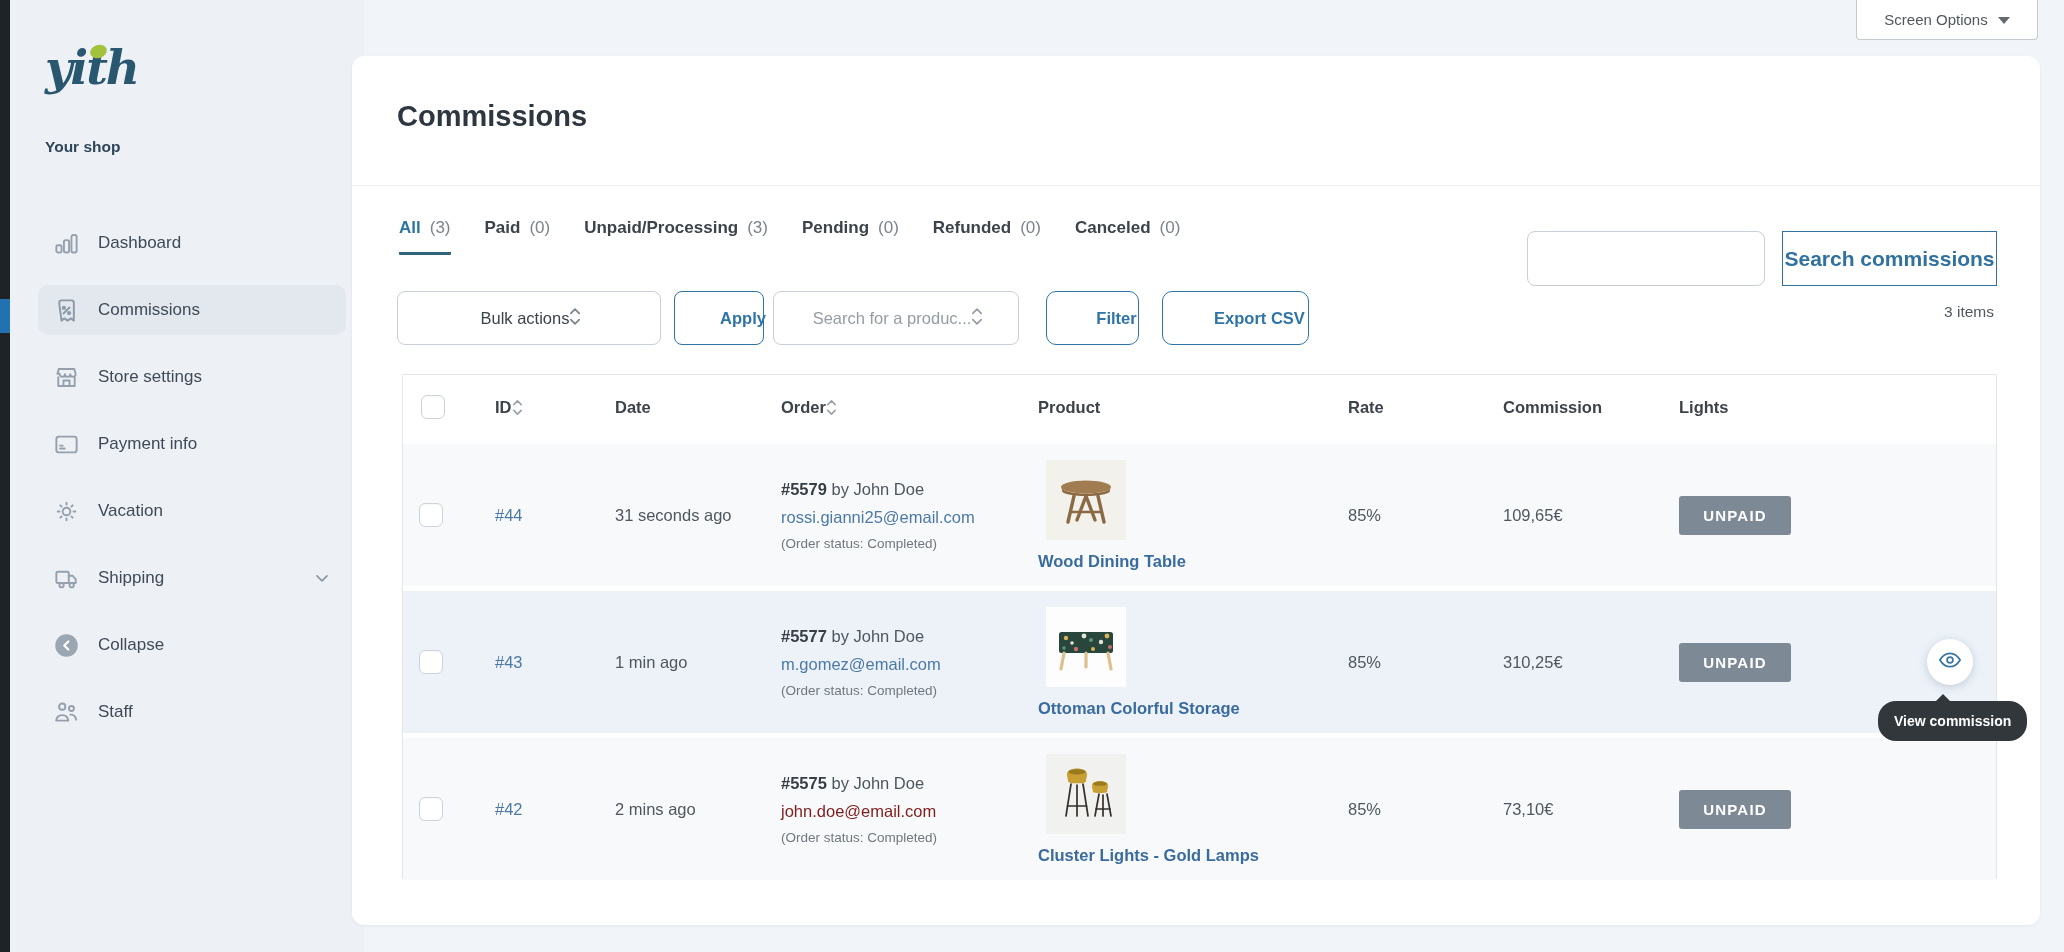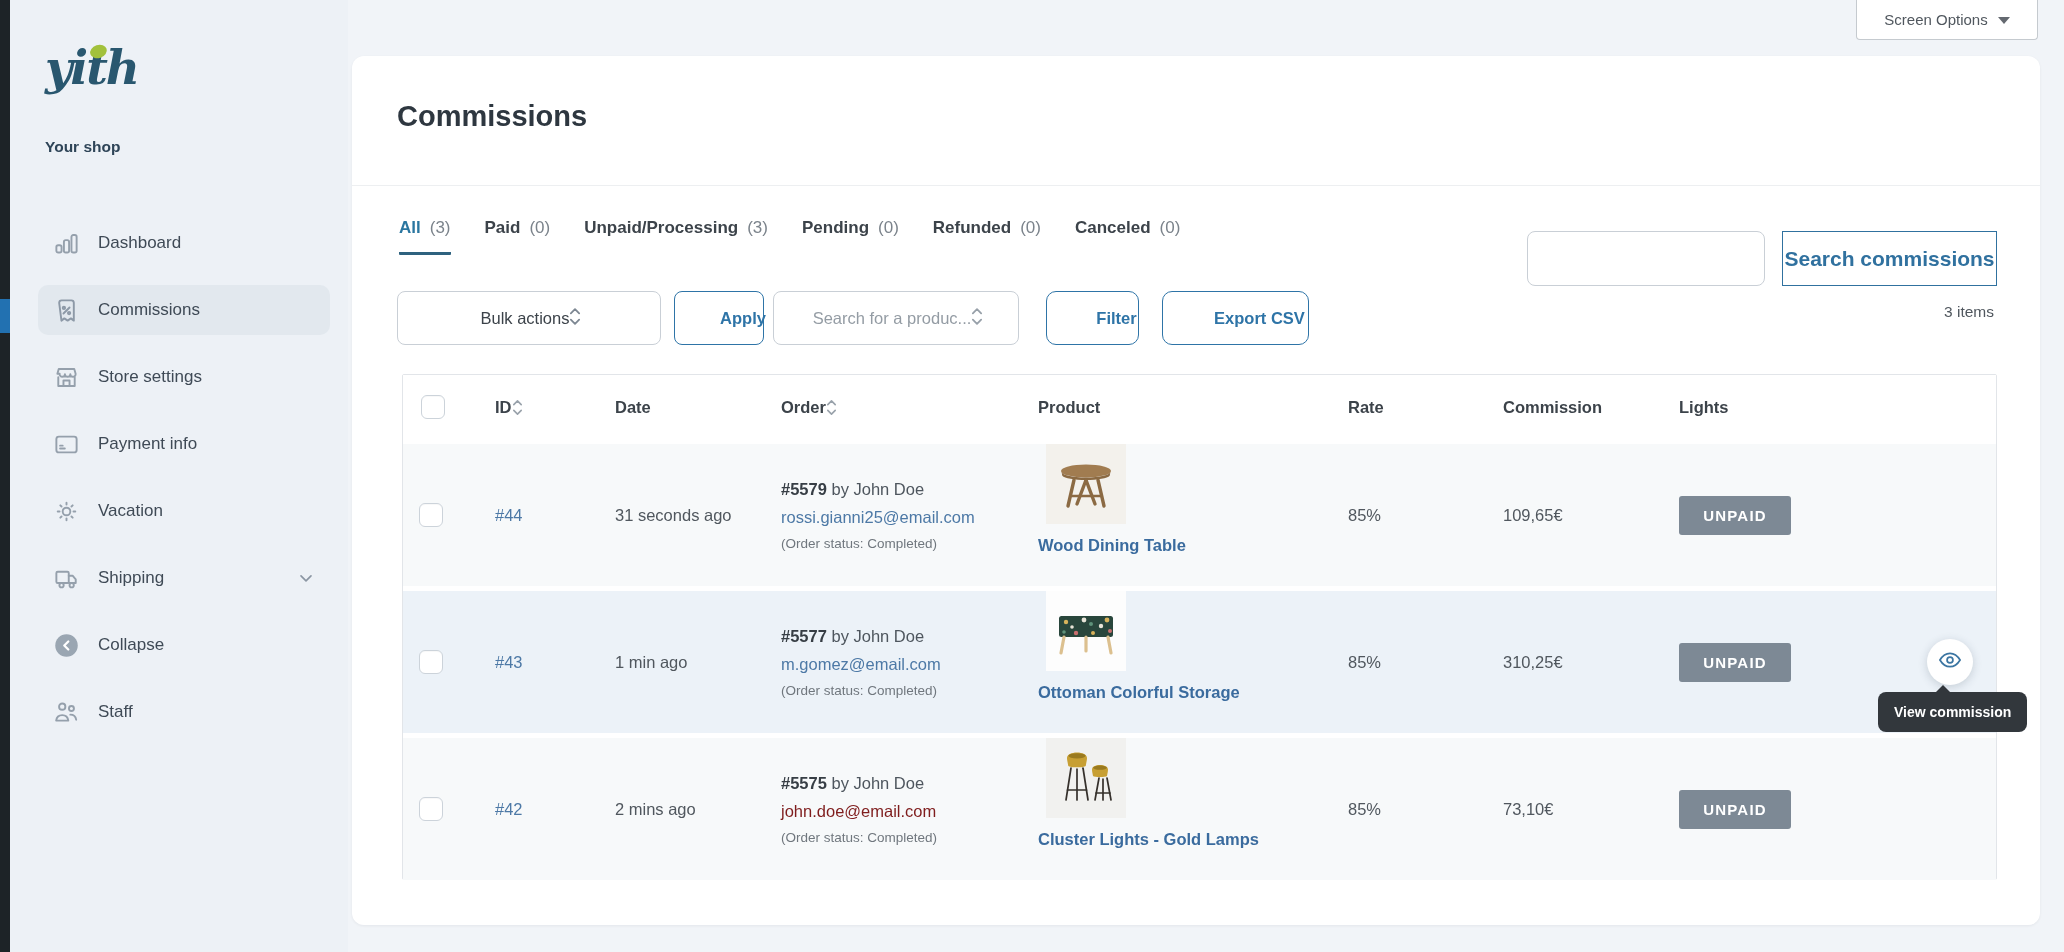--- a/index.html
+++ b/index.html
@@ -4,21 +4,21 @@
 <style>
   html,body{margin:0;padding:0;}
   body{width:2064px;height:952px;position:relative;overflow:hidden;background:#f1f4f8;
        font-family:"Liberation Sans", sans-serif;color:#3c434a;}
 
   
   .admin-strip{position:absolute;left:0;top:0;width:10px;height:952px;background:#1d2327;}
   .admin-strip .wp-accent{position:absolute;left:0;top:299px;width:10px;height:34px;background:#2271b1;}
 
   
-  .sidebar{position:absolute;left:10px;top:0;width:338px;height:952px;background:#edf1f6;}
+  .sidebar{position:absolute;left:10px;top:0;width:338px;height:952px;background:#edf1f6;padding-left:16px;}
   .logo{position:absolute;left:35px;top:40px;font-family:"DejaVu Serif", serif;
         font-style:italic;font-weight:800;font-size:47px;color:#29576f;letter-spacing:-2px;}
   .logo .dot{position:absolute;left:45px;top:5px;width:17px;height:13px;border-radius:50%;
              background:#a2c13c;transform:rotate(-18deg);}
   .shop-name{position:absolute;left:35px;top:138px;font-size:15.5px;font-weight:700;color:#2f4558;}
   .nav{position:absolute;left:28px;right:18px;top:218px;display:flex;flex-direction:column;gap:17px;}
   .nav-item{height:50px;display:flex;align-items:center;gap:18px;padding:0 14px 0 15px;
             border-radius:10px;font-size:17px;font-weight:500;color:#3f4a56;cursor:pointer;}
   .nav-item.active{background:#e2e8ee;}
   .nav-item .nicon{width:27px;height:27px;display:flex;align-items:center;justify-content:center;flex:0 0 27px;}
@@ -80,33 +80,33 @@
   .trow.hovered{background:#ecf2f8;}
   .td{display:flex;align-items:center;padding-left:16px;font-size:16.5px;color:#50575e;}
   .checkbox{width:22px;height:22px;background:#fff;border:1px solid #ccd3da;border-radius:6px;
             box-shadow:inset 0 1px 1px rgba(0,0,0,.03);display:inline-block;cursor:pointer;}
   .link{color:#4d79a6;text-decoration:none;cursor:pointer;}
   .link.dark{color:#7f1d1d;}
   .td-order{flex-direction:column;align-items:flex-start;justify-content:center;gap:9px;}
   .order-line1{color:#4e565e;}
   .order-num{font-weight:600;color:#373e45;}
   .order-status{font-size:13.5px;color:#70777e;}
-  .td-product{flex-direction:column;align-items:flex-start;gap:12px;}
+  .td-product{flex-direction:column;align-items:flex-start;justify-content:center;gap:12px;}
   .thumb{width:80px;height:80px;display:block;margin-left:8px;}
   .thumb svg{width:80px;height:80px;display:block;}
   .plink{color:#3a6b9e;font-weight:700;font-size:16.5px;text-decoration:none;cursor:pointer;}
   .badge{width:112px;height:39px;background:#7d8995;color:#fff;font-size:15px;font-weight:600;
          letter-spacing:1.2px;border-radius:3px;display:flex;align-items:center;justify-content:center;}
   .sort-icon{display:flex;align-items:center;}
 
   .eye-btn{position:absolute;left:1524px;top:50%;transform:translateY(-50%);width:46px;height:46px;
          border-radius:50%;background:#fff;box-shadow:0 2px 10px rgba(40,60,80,.20);display:flex;
          align-items:center;justify-content:center;cursor:pointer;z-index:4;}
-  .view-tooltip{position:absolute;left:1475px;top:101px;height:40px;padding:0 16px;background:#32373c;
-         border-radius:8px;color:#fff;font-size:14px;font-weight:600;display:flex;align-items:center;
+  .view-tooltip{position:absolute;left:1475px;top:110px;height:40px;padding:0 16px;background:#32373c;
+         border-radius:18px;color:#fff;font-size:14px;font-weight:600;display:flex;align-items:center;
          white-space:nowrap;z-index:5;}
   .view-tooltip::before{content:"";position:absolute;top:-7px;left:58px;border:7px solid transparent;
          border-bottom:7px solid #32373c;border-top:none;}
 </style>
 </head>
 <body>
 
 <div class="admin-strip">
   <div class="wp-accent"></div>
 </div>

